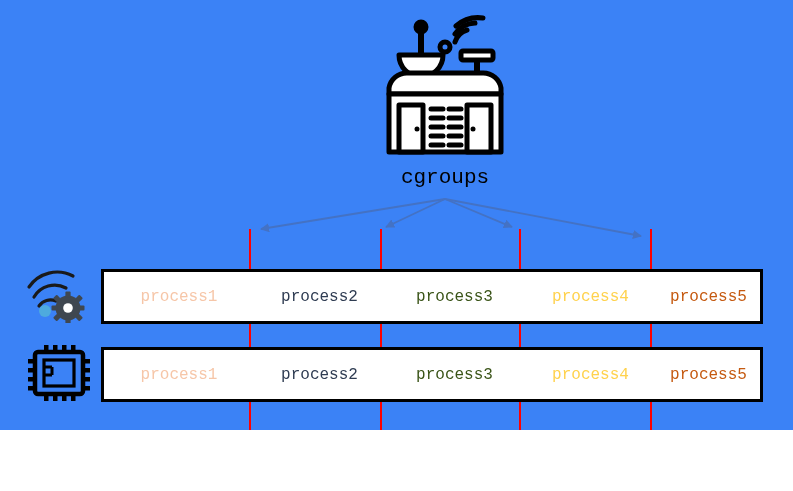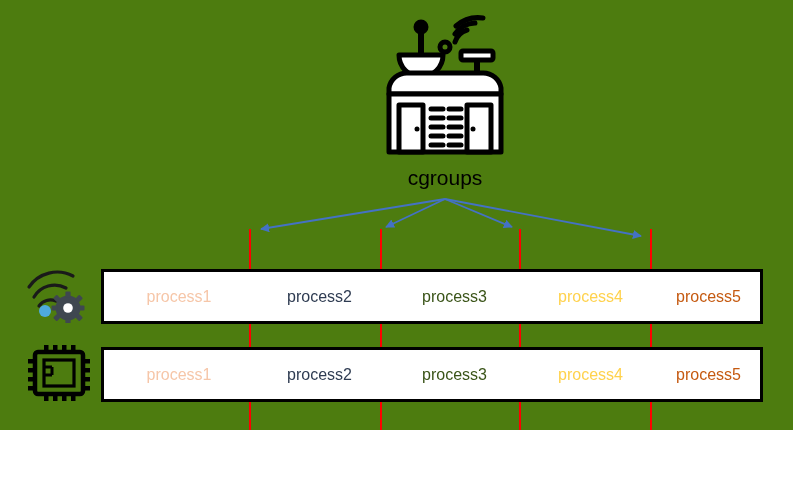--- a/index.html
+++ b/index.html
@@ -7,22 +7,23 @@
     padding: 0;
     background: #ffffff;
   }
   body {
     font-family: "Liberation Sans", sans-serif;
   }
   #canvas {
     position: relative;
     width: 793px;
     height: 430px;
-    background: #4d7c0f;
+    background: #3b82f6;
     overflow: hidden;
+    font-family: Liberation Mono, monospace;
   }
 
   
   #host-icon {
     position: absolute;
     left: 373px;
     top: 14px;
     width: 144px;
     height: 148px;
   }

